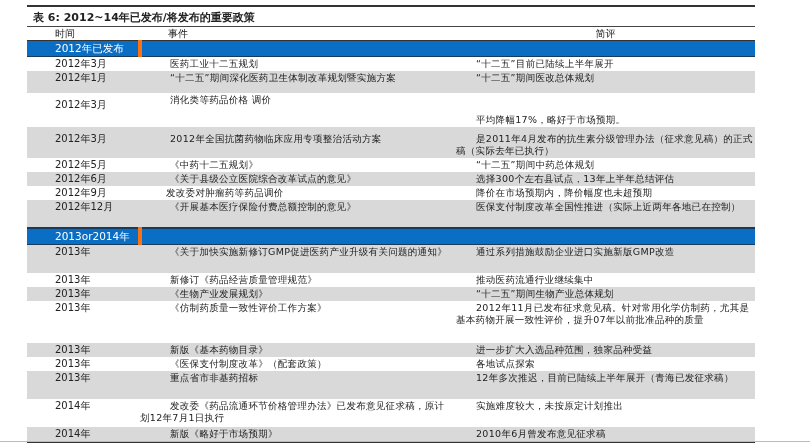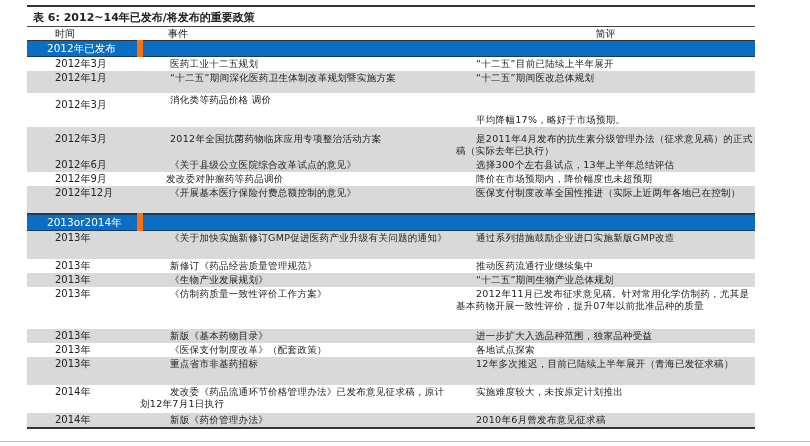--- a/index.html
+++ b/index.html
@@ -12,21 +12,21 @@
     table { border-collapse: collapse; width: 728px; table-layout: fixed; font-size: 10px; }
     col.c-time { width: 113px; }
     col.c-event { width: 312px; }
     col.c-review { width: 303px; }
     th { font-weight: normal; text-align: left; font-size: 10px; height: 13px; line-height: 13px; color: #222; }
     th.h-time { padding-left: 28px; }
     th.h-event { padding-left: 28px; }
     th.h-review { padding-left: 4px; text-align: center; }
     tr.head-row { border-bottom: 1px solid #333; }
     tr.section td { background: #0a6ec4; color: #fff; height: 13px; line-height: 13px; font-size: 10.5px; }
-    tr.section td.sec-label { padding-left: 20px; border-right: 6px solid #f97316; }
+    tr.section td.sec-label { padding-left: 28px; border-right: 4px solid #f97316; }
     tr.section.second td { border-top: 2px solid #1a3a5c; border-bottom: 1px solid #1a3a5c; }
     tr.section.first td { border-bottom: 1px solid #1a3a5c; }
     td { vertical-align: top; line-height: 12px; padding-top: 1px; padding-bottom: 1px; }
     td.time { padding-left: 28px; font-size: 10px; }
     td.event { padding-left: 30px; font-size: 9.5px; letter-spacing: 0.3px; }
     td.event.wrap { padding-left: 0; text-indent: 30px; }
     td.review { padding-left: 24px; font-size: 9.5px; letter-spacing: 0.3px; }
     td.review.wrap { padding-left: 4px; text-indent: 20px; margin-top: 8px; }
     tr.shaded td { background: #d9d9d9; }
     tr.tall td { height: 28px; }
@@ -74,20 +74,25 @@
       </tr>
       <tr class="mid">
         <td class="time" style="padding-top:6px">2012年3月</td>
         <td class="event" style="">消化类等药品价格 调价</td>
         <td class="review" style="padding-top:21px">平均降幅17%，略好于市场预期。</td>
       </tr>
       <tr class="shaded tall">
         <td class="time" style="padding-top:6px">2012年3月</td>
         <td class="event" style="padding-top:6px">2012年全国抗菌药物临床应用专项整治活动方案</td>
         <td class="review wrap" style="padding-top:6px">是2011年4月发布的抗生素分级管理办法（征求意见稿）的正式稿（实际去年已执行）</td>
+      </tr>
+      <tr>
+        <td class="time">2012年5月</td>
+        <td class="event">《中药十二五规划》</td>
+        <td class="review">“十二五”期间中药总体规划</td>
       </tr>
       <tr class="shaded">
         <td class="time">2012年6月</td>
         <td class="event">《关于县级公立医院综合改革试点的意见》</td>
         <td class="review">选择300个左右县试点，13年上半年总结评估</td>
       </tr>
       <tr>
         <td class="time">2012年9月</td>
         <td class="event" style="padding-left:26px">发改委对肿瘤药等药品调价</td>
         <td class="review">降价在市场预期内，降价幅度也未超预期</td>
@@ -138,21 +143,21 @@
         <td class="event">重点省市非基药招标</td>
         <td class="review wrap">12年多次推迟，目前已陆续上半年展开（青海已发征求稿）</td>
       </tr>
       <tr class="tall">
         <td class="time">2014年</td>
         <td class="event wrap">发改委《药品流通环节价格管理办法》已发布意见征求稿，原计划12年7月1日执行</td>
         <td class="review">实施难度较大，未按原定计划推出</td>
       </tr>
       <tr class="shaded last">
         <td class="time">2014年</td>
-        <td class="event">新版《药价管理办法》</td>
+        <td class="event">新版《略好于市场预期》</td>
         <td class="review">2010年6月曾发布意见征求稿</td>
       </tr>
     </tbody>
   </table>
 
   <div class="source">资料来源：发改委，人保部、卫生部、SFDA，国信证券经济研究所</div>
 </div>
 <div class="bottom-rule"></div>
 
 </body></html>

